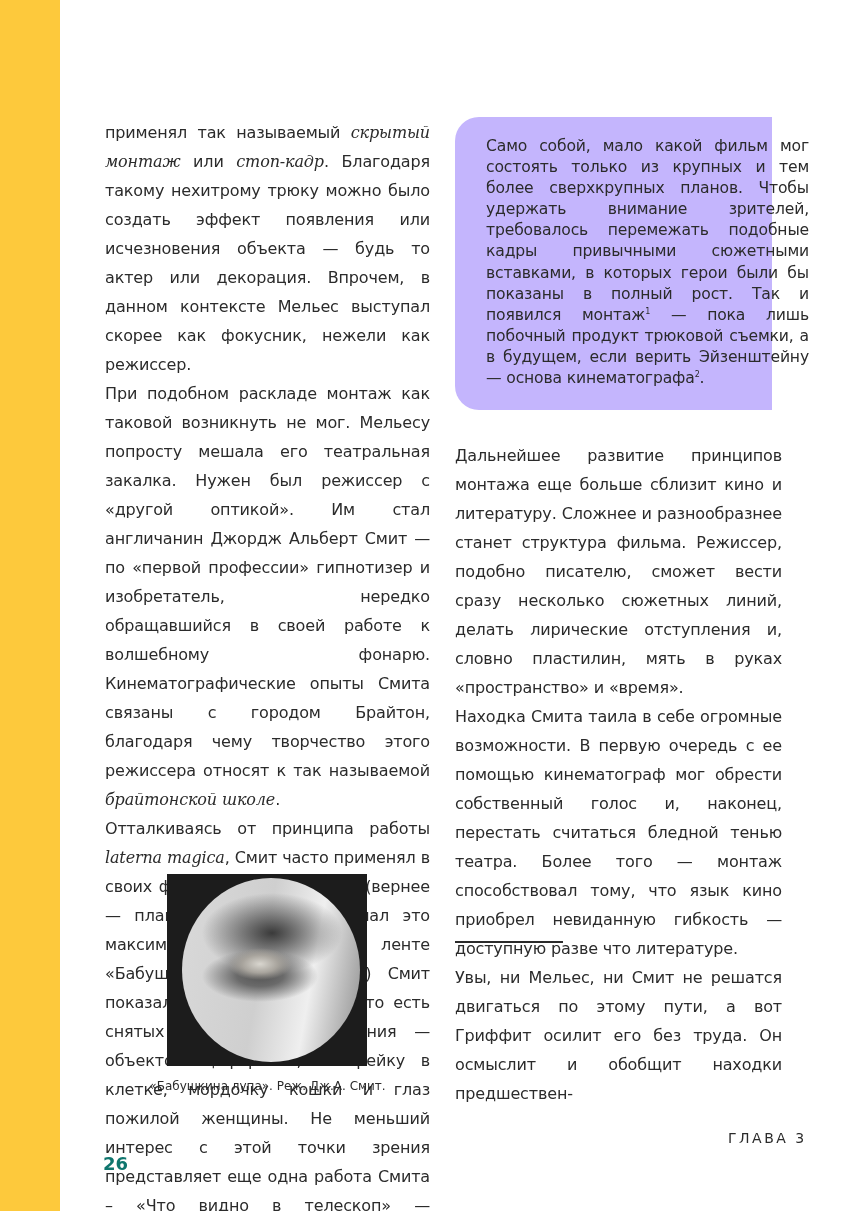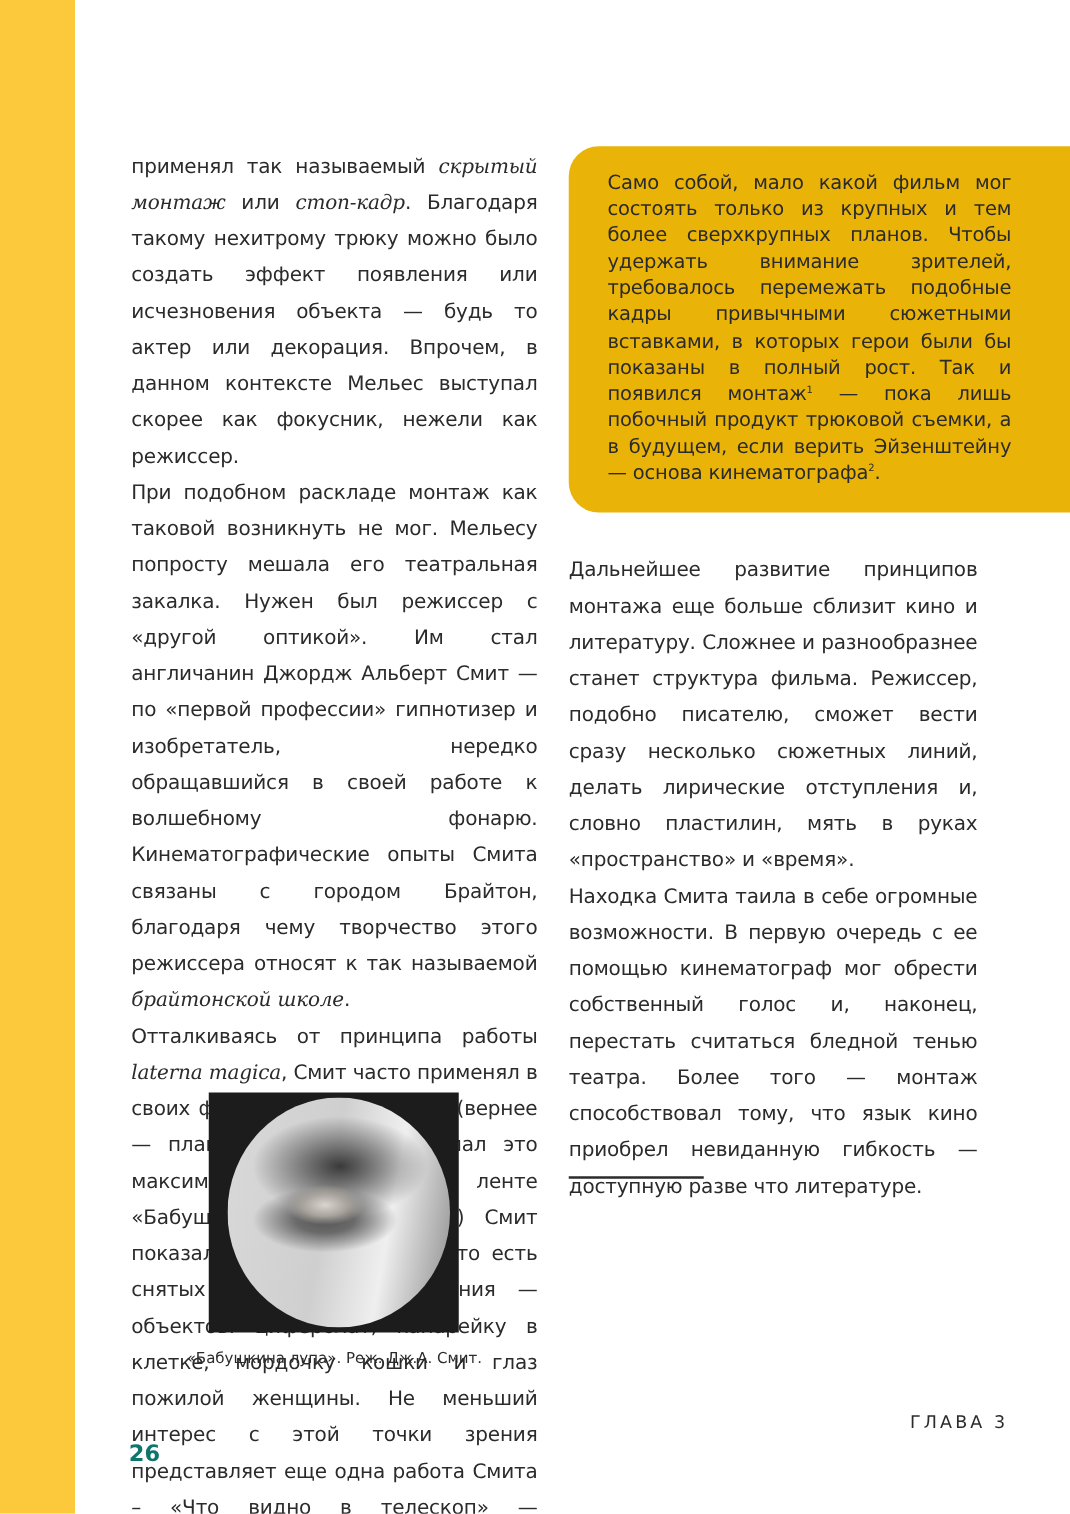--- a/index.html
+++ b/index.html
@@ -8,22 +8,22 @@
     background:#ffffff; color:#2b2b2b;
     font-family:"DejaVu Sans", sans-serif;
   }
   .sidebar { position:absolute; left:0; top:0; width:60px; height:1211px; background:#fdc93c; }
   .col { position:absolute; font-size:16px; line-height:29px; text-align:justify; letter-spacing:-0.15px; }
   .col p { margin:0; text-align:justify; }
   .col-left { left:105px; top:118px; width:325px; }
   .col-right { left:455px; top:441px; width:327px; }
   .em { font-family:"DejaVu Serif", serif; font-style:italic; }
   .callout {
-    position:absolute; left:455px; top:117px; width:401px; height:293px;
-    background:#eab308; border-radius:24px 0 0 24px;
+    position:absolute; left:455px; top:117px; width:317px; height:293px;
+    background:#c4b5fd; border-radius:24px 0 0 24px;
   }
   .callout-text {
     position:absolute; left:31px; top:19px; width:323px;
     font-size:15.6px; line-height:21.1px; text-align:justify; letter-spacing:-0.15px; color:#2b2b2b;
   }
   sup { font-size:8px; vertical-align:6px; line-height:0; }
   .figure { position:absolute; left:167px; top:874px; width:200px; height:192px; background:#1c1c1c; overflow:hidden; }
   .lens {
     position:absolute; left:15px; top:4px; width:178px; height:184px; border-radius:50%;
     background:
@@ -50,20 +50,21 @@
   <p><span>Отталкиваясь от принципа работы </span><span class="em">laterna magica</span><span>, Смит часто применял в своих фильмах крупный план (вернее — план-деталь), причем делал это максимально эффектно. В ленте «Бабушкина лупа» (1900 г.) Смит показал ряд увеличенных — то есть снятых с близкого расстояния — объектов: циферблат, канарейку в клетке, мордочку кошки и глаз пожилой женщины. Не меньший интерес с этой точки зрения представляет еще одна работа Смита – «Что видно в телескоп» — выпущенная несколькими месяцами ранее (1900 г.).</span></p>
 </div>
 
 <div class="callout">
   <div class="callout-text"><span>Само собой, мало какой фильм мог состоять только из крупных и тем более сверхкрупных планов. Чтобы удержать внимание зрителей, требовалось перемежать подобные кадры привычными сюжетными вставками, в которых герои были бы показаны в полный рост. Так и появился монтаж</span><sup>1</sup><span> — пока лишь побочный продукт трюковой съемки, а в будущем, если верить Эйзенштейну — основа кинематографа</span><sup>2</sup><span>.</span></div>
 </div>
 
 <div class="col col-right">
   <p>Дальнейшее развитие принципов монтажа еще больше сблизит кино и литературу. Сложнее и разнообразнее станет структура фильма. Режиссер, подобно писателю, сможет вести сразу несколько сюжетных линий, делать лирические отступления и, словно пластилин, мять в руках «пространство» и «время».</p>
   <p>Находка Смита таила в себе огромные возможности. В первую очередь с ее помощью кинематограф мог обрести собственный голос и, наконец, перестать считаться бледной тенью театра. Более того — монтаж способствовал тому, что язык кино приобрел невиданную гибкость — доступную разве что литературе.</p>
+  <p>Увы, ни Мельес, ни Смит не решатся двигаться по этому пути, а вот Гриффит осилит его без труда. Он осмыслит и обобщит находки предшествен-</p>
 </div>
 
 <div class="figure">
   <div class="lens"></div>
 </div>
 <div class="caption">«Бабушкина лупа». Реж. Дж.А. Смит.</div>
 
 <div class="footnote-rule"></div>
 <div class="footnotes">
 </div>

